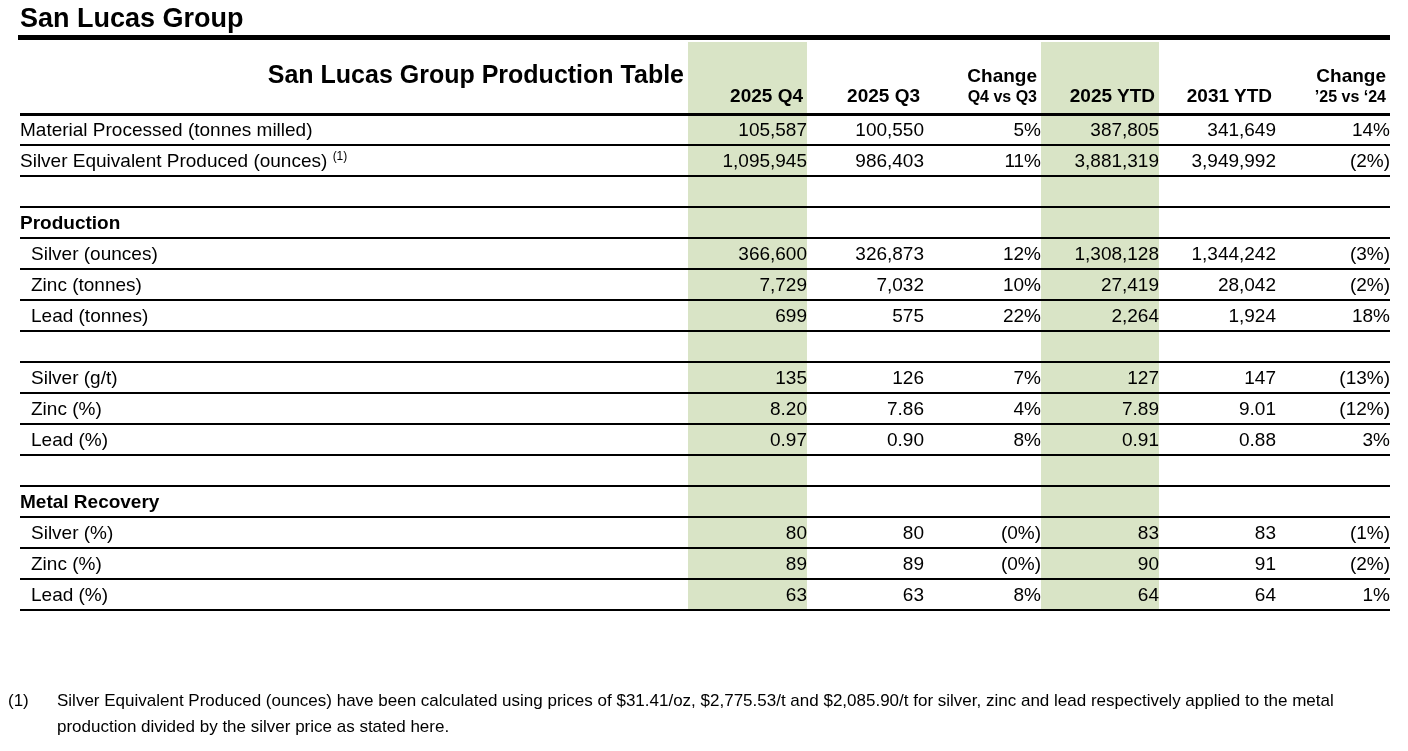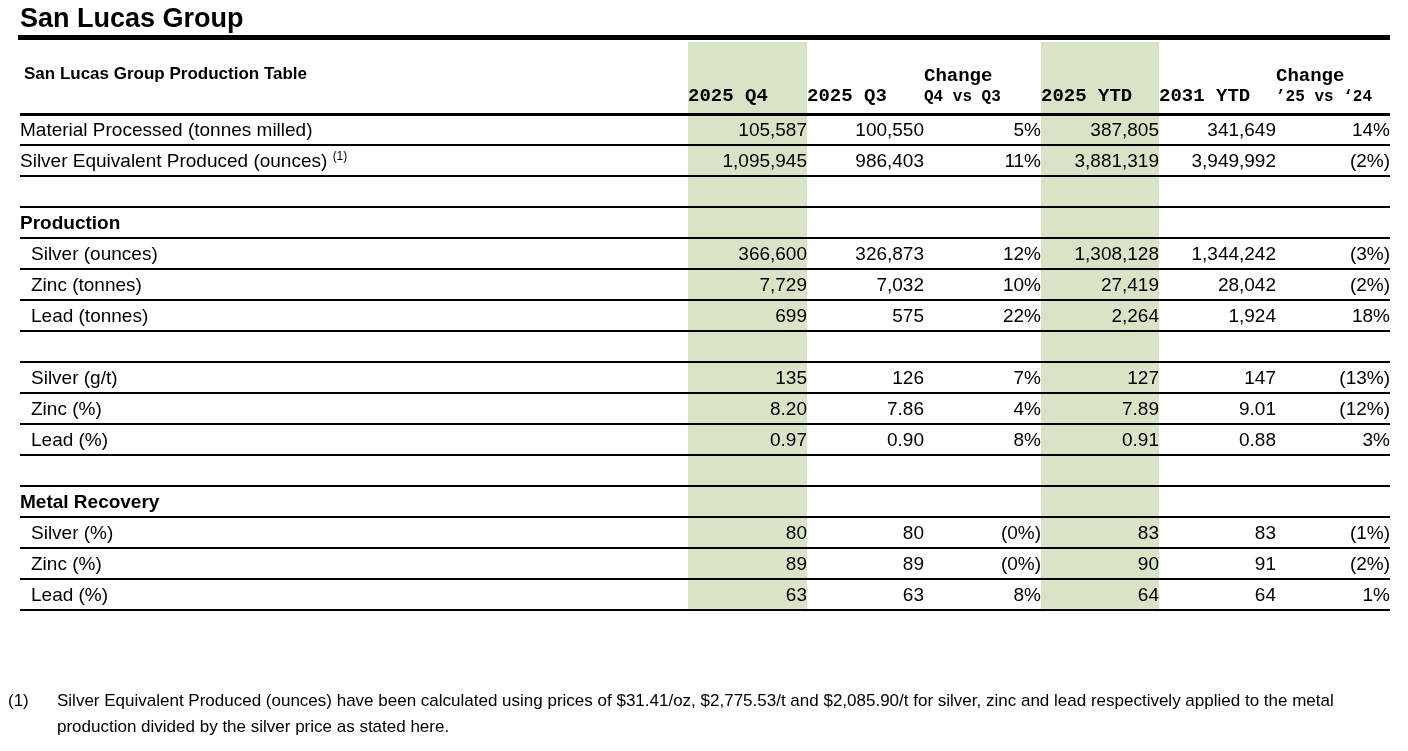--- a/index.html
+++ b/index.html
@@ -36,24 +36,24 @@
   col.hl { background: #d9e4c6; }
 
   thead th {
     vertical-align: bottom;
     border-bottom: 3px solid #000;
     font-weight: 700;
     height: 72px;
     padding: 0 4px 6px 0;
   }
   th.label {
-    text-align: left; vertical-align: middle;
-    font-size: 17px; padding-left: 4px;
-  }
-  th.num { text-align: left; font-family: Liberation Mono, monospace; }
+    text-align: right; vertical-align: middle;
+    font-size: 25px; padding-left: 4px;
+  }
+  th.num { text-align: right; }
   th.num .main { font-size: 19px; line-height: 22px; }
   th.num .chg  { font-size: 19px; line-height: 22px; }
   th.num .sub  { font-size: 16px; line-height: 20px; }
 
   tr.r td {
     height: 31px;
     border-bottom: 2px solid #000;
     font-size: 19px;
     vertical-align: middle;
     padding: 0;

